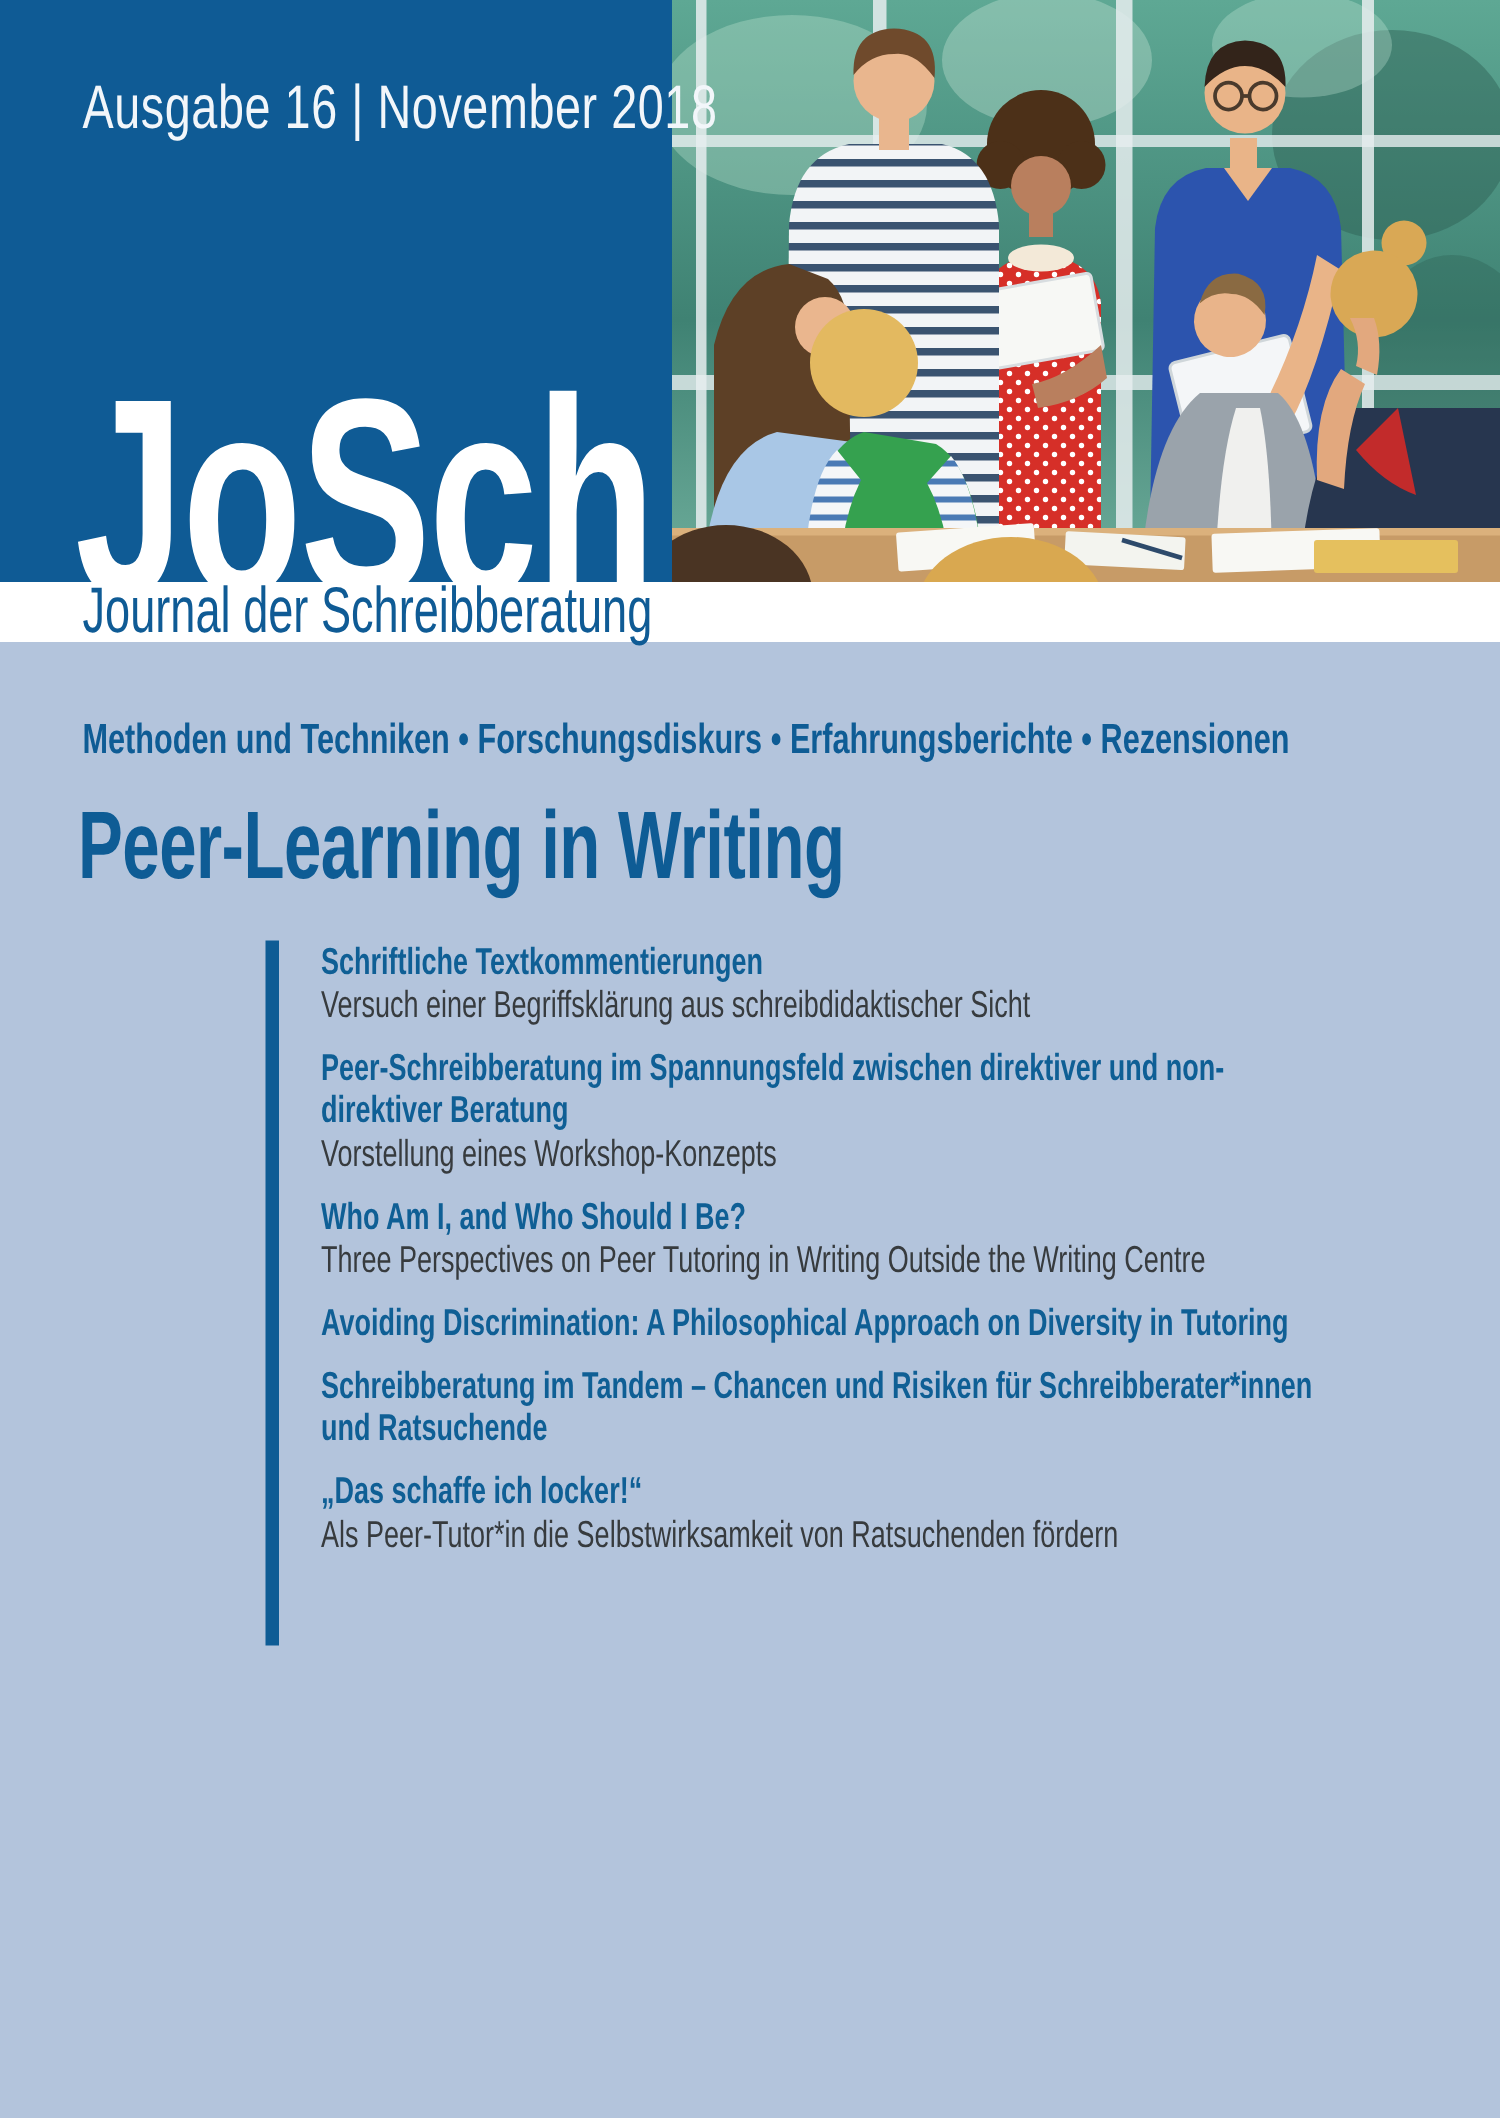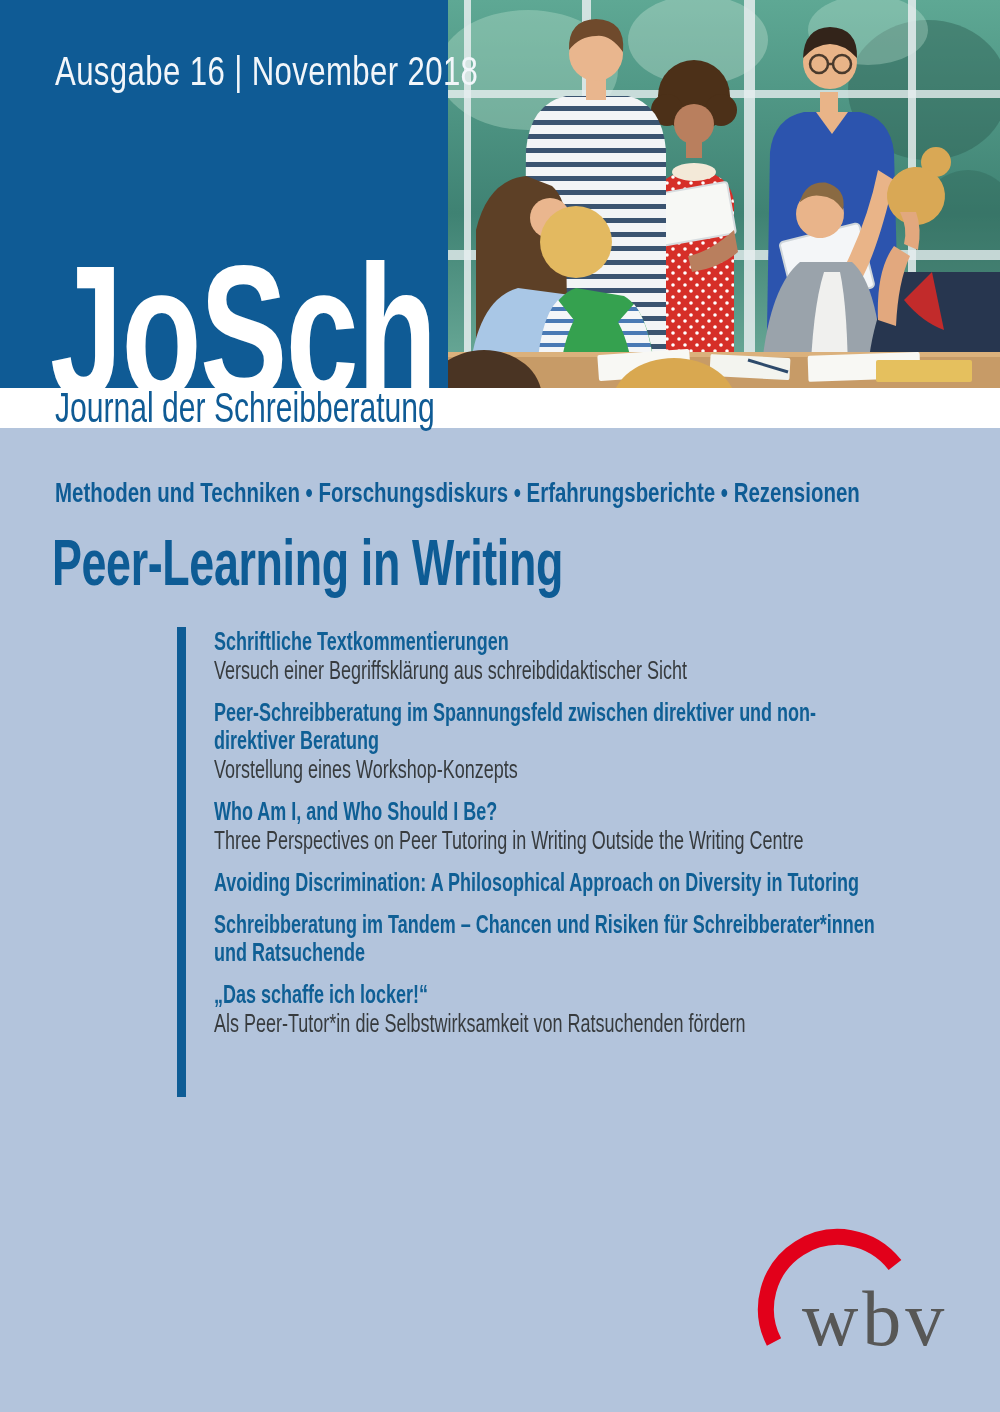--- a/index.html
+++ b/index.html
@@ -246,20 +246,14 @@
       <div class="toc-title cond">Schreibberatung im Tandem – Chancen und Risiken für Schreibberater*innen
 und Ratsuchende</div>
 
     </div>
     <div class="toc-item">
       <div class="toc-title cond">„Das schaffe ich locker!“</div>
       <div class="toc-sub cond">Als Peer-Tutor*in die Selbstwirksamkeit von Ratsuchenden fördern</div>
     </div>
   </div>
 
-  <div class="publisher-logo">
-    <svg width="220" height="150" viewBox="0 0 220 150" aria-hidden="true">
-      <path d="M 26 124 A 72 72 0 0 1 147 47" fill="none" stroke="#e2001a" stroke-width="16" stroke-linecap="butt"></path>
-      <text x="54" y="127" font-family="Liberation Serif, serif" font-size="78" fill="#575756" letter-spacing="4">wbv</text>
-    </svg>
-  </div>
 
 </div>
 
 </body></html>

